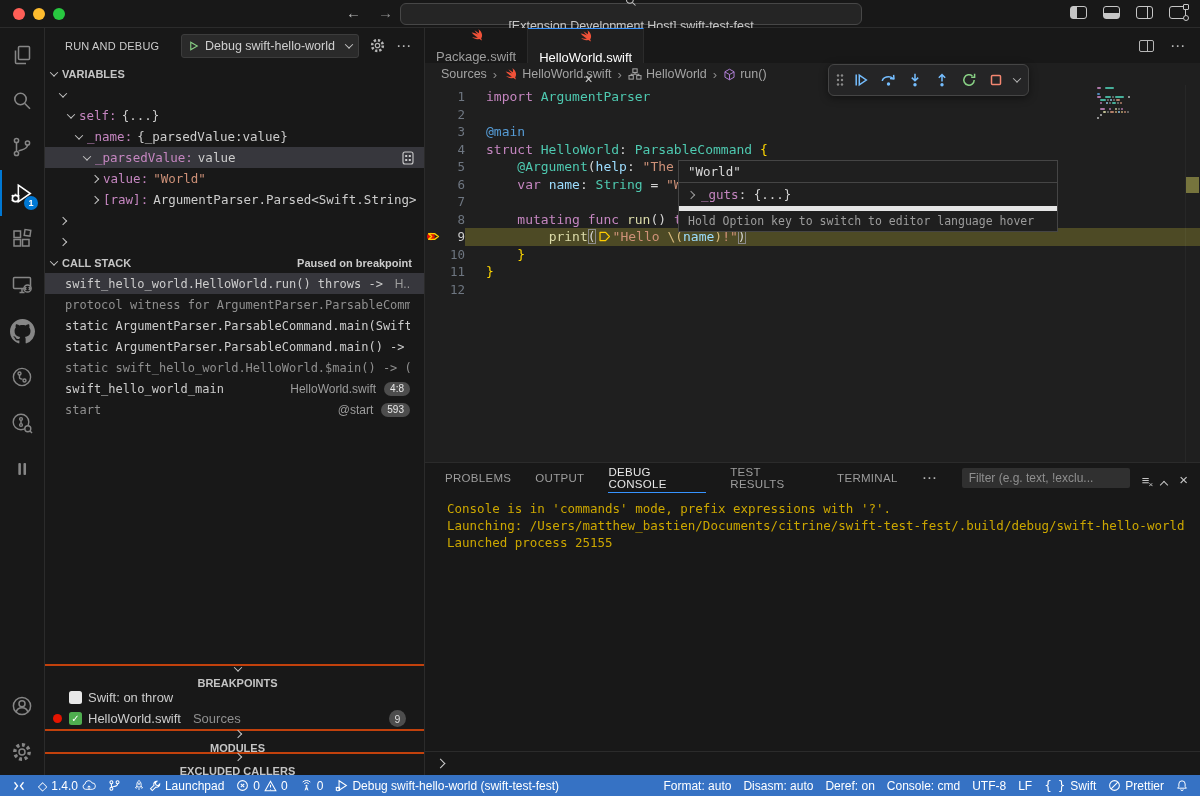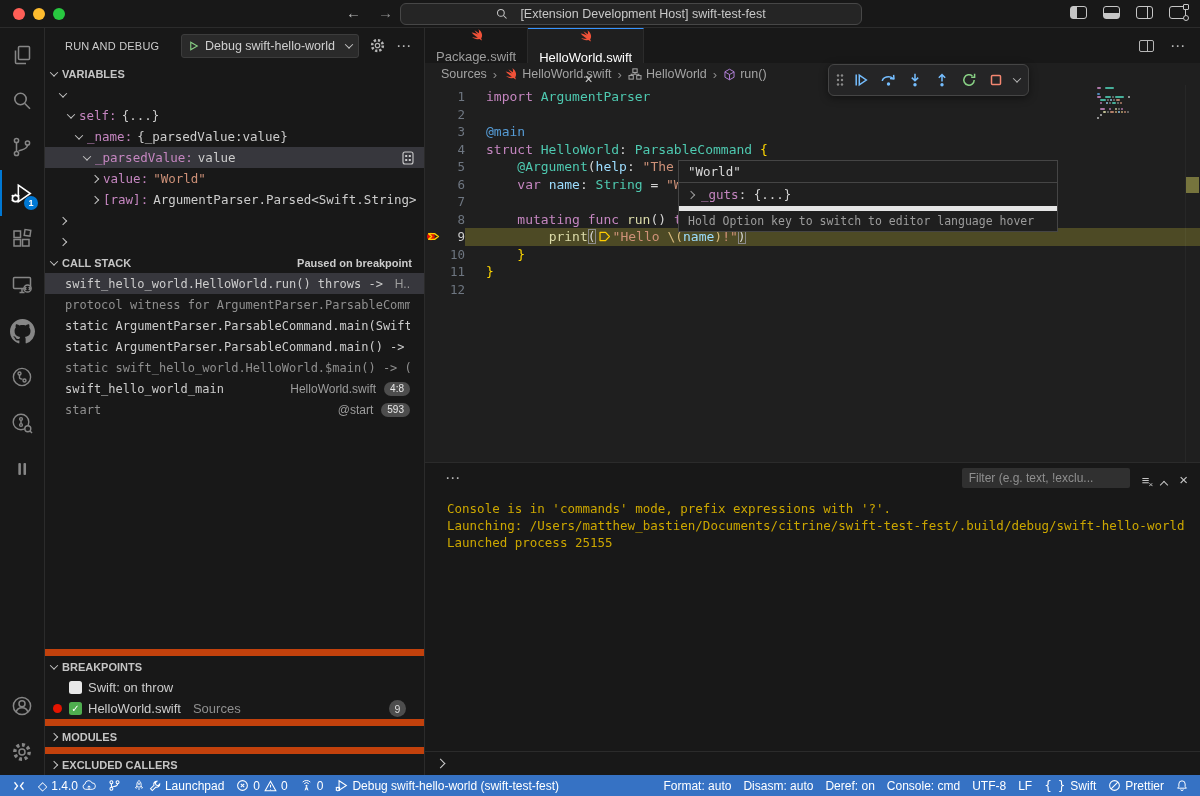--- a/index.html
+++ b/index.html
@@ -8,21 +8,21 @@
   svg{display:block;}
   .gly{font-family:"DejaVu Sans",sans-serif;}
 
   
   .titlebar{height:28px;background:#181818;border-bottom:1px solid #2b2b2b;box-sizing:border-box;position:relative;display:flex;align-items:center;}
   .traffic{display:flex;gap:8px;margin-left:13px;}
   .tl{width:12px;height:12px;border-radius:50%;}
   .tl.close{background:#ff5f57}.tl.min{background:#febc2e}.tl.zoom{background:#28c840}
   .nav-arrow{position:absolute;top:4px;font-size:15px;color:#b6b6b6;cursor:default;}
   .nav-arrow.back{left:346px}.nav-arrow.fwd{left:378px;color:#8f8f8f}
-  .searchbox{position:absolute;left:400px;top:3px;width:460px;height:20px;background:#252525;border:1px solid #474747;border-radius:6px;display:flex;align-items:center;justify-content:center;gap:12px;color:#c8c8c8;font-size:12.5px;}
+  .searchbox{position:absolute;left:400px;top:3px;width:460px;height:20px;background:#252525;border:1px solid #474747;border-radius:6px;display:flex;align-items:center;justify-content:center;gap:12px;color:#c8c8c8;font-size:12.5px;flex-direction:column;}
   .win-controls{position:absolute;right:14px;top:6px;display:flex;gap:16px;align-items:center;}
   .wc{width:17px;height:13px;border:1.4px solid #c6c6c6;border-radius:3px;position:relative;box-sizing:border-box;}
   .wc .fillL{position:absolute;left:0;top:0;bottom:0;width:6px;background:#c6c6c6;}
   .wc .fillB{position:absolute;left:0;right:0;bottom:0;height:5px;background:#c6c6c6;}
   .wc .lineR{position:absolute;right:4px;top:0;bottom:0;width:1.4px;background:#c6c6c6;}
   .wc .sq1{position:absolute;right:-4px;top:-3px;width:4px;height:4px;border:1.2px solid #c6c6c6;background:#181818;border-radius:1px;}
   .wc .sq2{position:absolute;right:-4px;bottom:-3px;width:4px;height:4px;border:1.2px solid #c6c6c6;background:#181818;border-radius:50%;}
 
   
   .main{display:flex;height:747px;}
@@ -61,21 +61,21 @@
   .stack-row .right{margin-left:auto;font-family:"Liberation Sans","DejaVu Sans",sans-serif;color:#9d9d9d;font-size:12px;padding-left:8px;}
   .badge{margin-left:8px;background:#4d4d4d;color:#e8e8e8;font-size:10px;font-family:"Liberation Sans",sans-serif;border-radius:9px;padding:1.5px 6px;flex:none;}
   .flex-sp{flex:1;}
   .bp-row{height:21px;display:flex;align-items:center;gap:6px;padding-left:24px;position:relative;font-size:13px;color:#cccccc;cursor:pointer;}
   .bp-dot{position:absolute;left:8px;top:6px;width:9px;height:9px;border-radius:50%;background:#e51400;}
   .cb{width:13px;height:13px;border-radius:2.5px;flex:none;box-sizing:border-box;}
   .cb.un{background:#e8e8e8;}
   .cb.ck{background:#4fae4f;color:#fff;font-size:10px;display:flex;align-items:center;justify-content:center;font-weight:700;}
   .bp-detail{color:#8f8f8f;margin-left:6px;}
   .bp-badge{margin-left:auto;margin-right:18px;width:17px;height:17px;border-radius:50%;background:#4d4d4d;color:#ddd;font-size:10.5px;display:flex;align-items:center;justify-content:center;}
-  .sec-h.bordered{border-top:7px solid #c2410c;}
+  .sec-h.bordered{border-top:2px solid #c2410c;flex-direction:column;}
 
   
   .editor-region{flex:1;min-width:0;display:flex;flex-direction:column;background:#1f1f1f;position:relative;}
   .tabbar{height:35px;flex:none;background:#181818;display:flex;align-items:stretch;}
   .tab{display:flex;align-items:center;gap:6px;padding:0 11px;border-right:1px solid #2b2b2b;color:#9d9d9d;font-size:13px;cursor:pointer;box-sizing:border-box;flex-direction:column;}
   .tab.active{background:#1f1f1f;color:#fff;border-top:1.6px solid #3794ff;}
   .tab .close{margin-left:6px;font-size:14px;color:#cfcfcf;}
   .tab-actions{margin-left:auto;display:flex;align-items:center;gap:16px;padding-right:14px;color:#b6b6b6;}
   .split-ic{width:15px;height:12px;border:1.3px solid #b6b6b6;border-radius:2px;position:relative;box-sizing:border-box;}
   .split-ic:before{content:"";position:absolute;left:50%;top:0;bottom:0;width:1.3px;background:#b6b6b6;}
@@ -682,20 +682,27 @@
             <rect x="3.5" y="3.5" width="9" height="9" rx="1" fill="none" stroke="#f48771" stroke-width="1.5"></rect>
           </svg>
         </div>
         <div class="dtb narrow">
           <span class="cv cv-d" style="border-color:#b6b6b6;"></span>
         </div>
       </div>
 
     <div class="panel">
       <div class="panel-tabs">
+        <div id="panel-tabs" style="display:flex;gap:24px;height:100%;align-items:center;">
+            <span class="ptab">PROBLEMS</span>
+            <span class="ptab">OUTPUT</span>
+            <span class="ptab active">DEBUG CONSOLE</span>
+            <span class="ptab">TEST RESULTS</span>
+            <span class="ptab">TERMINAL</span>
+          </div>
         <span class="kebab">⋯</span>
         <div class="panel-actions">
           <input class="filter-input" placeholder="Filter (e.g. text, !exclu..." style="">
           <span class="pa-ic" style="position:relative;">≡<span style="position:absolute;right:-4px;bottom:-1px;font-size:8px;">×</span></span>
           <span class="pa-ic">
               <span class="cv cv-u" style="border-color:#c5c5c5;margin-top:3px;"></span>
             </span>
           <span class="pa-ic" style="font-size:15px;">×</span>
         </div>
       </div>

